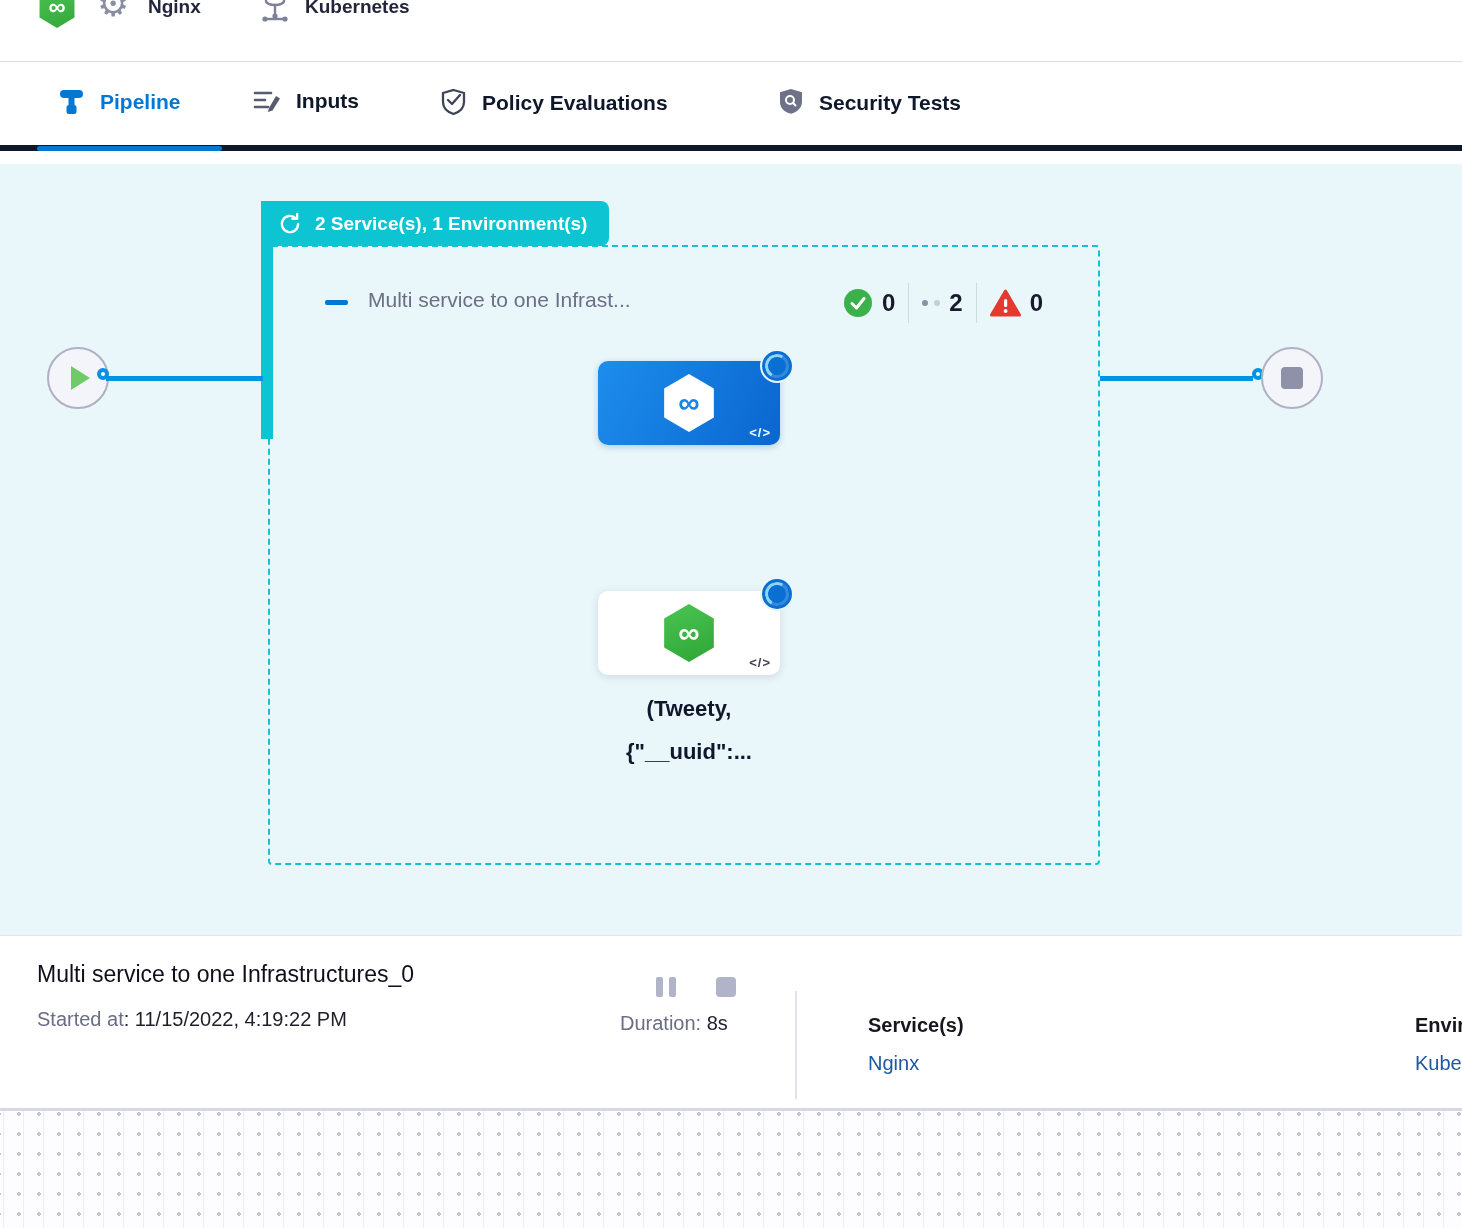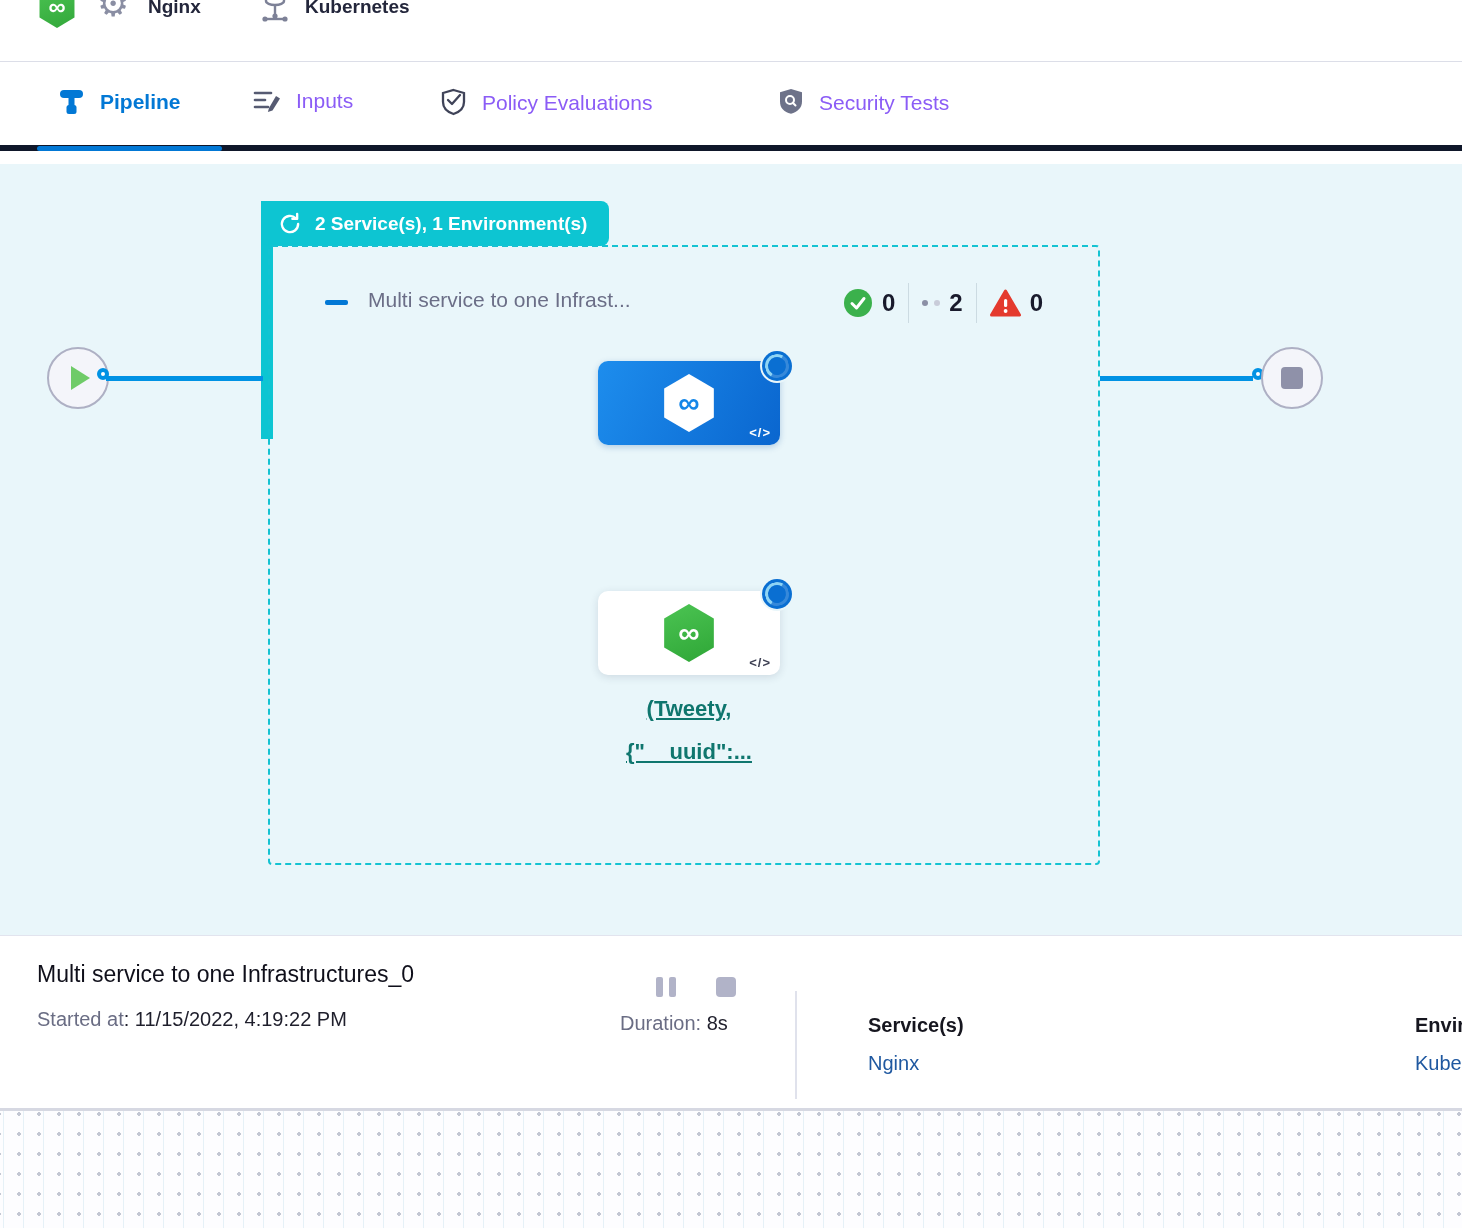--- a/index.html
+++ b/index.html
@@ -10,21 +10,21 @@
   
   .ctx-bar { position:absolute; left:0; top:0; width:100%; height:62px; background:#fff; border-bottom:1px solid #dcdee8; overflow:hidden; }
   .hex { clip-path:polygon(50% 0,96% 25%,96% 75%,50% 100%,4% 75%,4% 25%); display:flex; align-items:center; justify-content:center; }
   .hex-sm { position:absolute; left:38px; top:-14px; width:38px; height:42px; background:linear-gradient(160deg,#4cc453,#32a73a); color:#fff; font-weight:bold; font-size:24px; }
   .gear { position:absolute; left:97px; top:-14px; font-size:36px; color:#8a8ea3; line-height:1; }
   .ctx-label { position:absolute; top:-4px; font-size:19px; font-weight:600; color:#23263b; }
   .env-ic { position:absolute; left:258px; top:-12px; }
 
   
   .tab-bar { position:absolute; left:0; top:62px; width:100%; height:89px; background:#fff; border-bottom:6px solid #0f172a; }
-  .tab { position:absolute; top:26px; display:flex; align-items:center; gap:15px; font-size:21px; font-weight:400; color:#8b5cf6; cursor:pointer; }
+  .tab { position:absolute; top:26px; display:flex; align-items:center; gap:15px; font-size:21px; font-weight:700; color:#0f172a; cursor:pointer; }
   .tab.active { color:#0278d5; font-weight:700; }
   .tab-underline { position:absolute; left:37px; top:84px; width:185px; height:5px; background:#0278d5; border-radius:4px; }
 
   
   .canvas { position:absolute; left:0; top:164px; width:100%; height:868px; background:#e9f6fa; overflow:hidden; }
   .teal-accent { position:absolute; left:261px; top:37px; width:12px; height:238px; background:#0dc5d2; }
   .stage-badge { position:absolute; left:262px; top:37px; height:45px; display:inline-flex; align-items:center; gap:12px; padding:0 22px 0 15px; background:#0dc5d2; border-radius:8px; color:#fff; font-size:19px; font-weight:600; cursor:pointer; }
   .dashed-box { position:absolute; left:268px; top:81px; width:832px; height:620px; border:2px dashed #14c3d2; border-radius:4px; }
 
   .minus-ic { position:absolute; left:325px; top:136px; width:23px; height:5px; background:#0278d5; border-radius:2px; cursor:pointer; }
@@ -45,21 +45,21 @@
   .code-glyph { position:absolute; right:9px; bottom:5px; font-size:13px; font-weight:700; letter-spacing:1px; }
   .code-light { color:#fff; }
   .code-dark { color:#3c3f52; }
   .spinner { position:absolute; left:762px; width:30px; height:30px; border-radius:50%; background:#0a6fd2; box-shadow:0 0 0 2px #e9f6fa; }
   .spinner::after { content:""; position:absolute; inset:3px; border-radius:50%; border:3px solid rgba(255,255,255,.18); border-top-color:#8fd4f4; border-left-color:#8fd4f4; transform:rotate(-15deg); }
   .sp1 { top:187px; } .sp2 { top:415px; }
 
   .node-label { position:absolute; left:544px; width:290px; text-align:center; font-size:22px; line-height:43px; color:#5b5e75; }
   .nl1 { top:294px; } .nl2 { top:523px; }
   .node-label b { font-weight:700; color:#24263a; }
-  .bold-line { font-weight:700; color:#0f766e;text-decoration:underline; }
+  .bold-line { font-weight:700; color:#0f172a; }
 
   
   .round-node { position:absolute; width:62px; height:62px; border-radius:50%; background:#f4f5fa; border:2px solid #aeb0c4; display:flex; align-items:center; justify-content:center; cursor:pointer; }
   .start-node { left:47px; top:183px; }
   .end-node { left:1261px; top:183px; }
   .play-tri { width:0; height:0; border-left:19px solid #6fcb68; border-top:12px solid transparent; border-bottom:12px solid transparent; margin-left:5px; }
   .stop-sq { width:22px; height:22px; background:#8f91a9; border-radius:4px; }
   .link-line { position:absolute; top:212px; height:5px; background:#0092e4; }
   .ll1 { left:106px; width:157px; }
   .ll2 { left:1100px; width:153px; }

